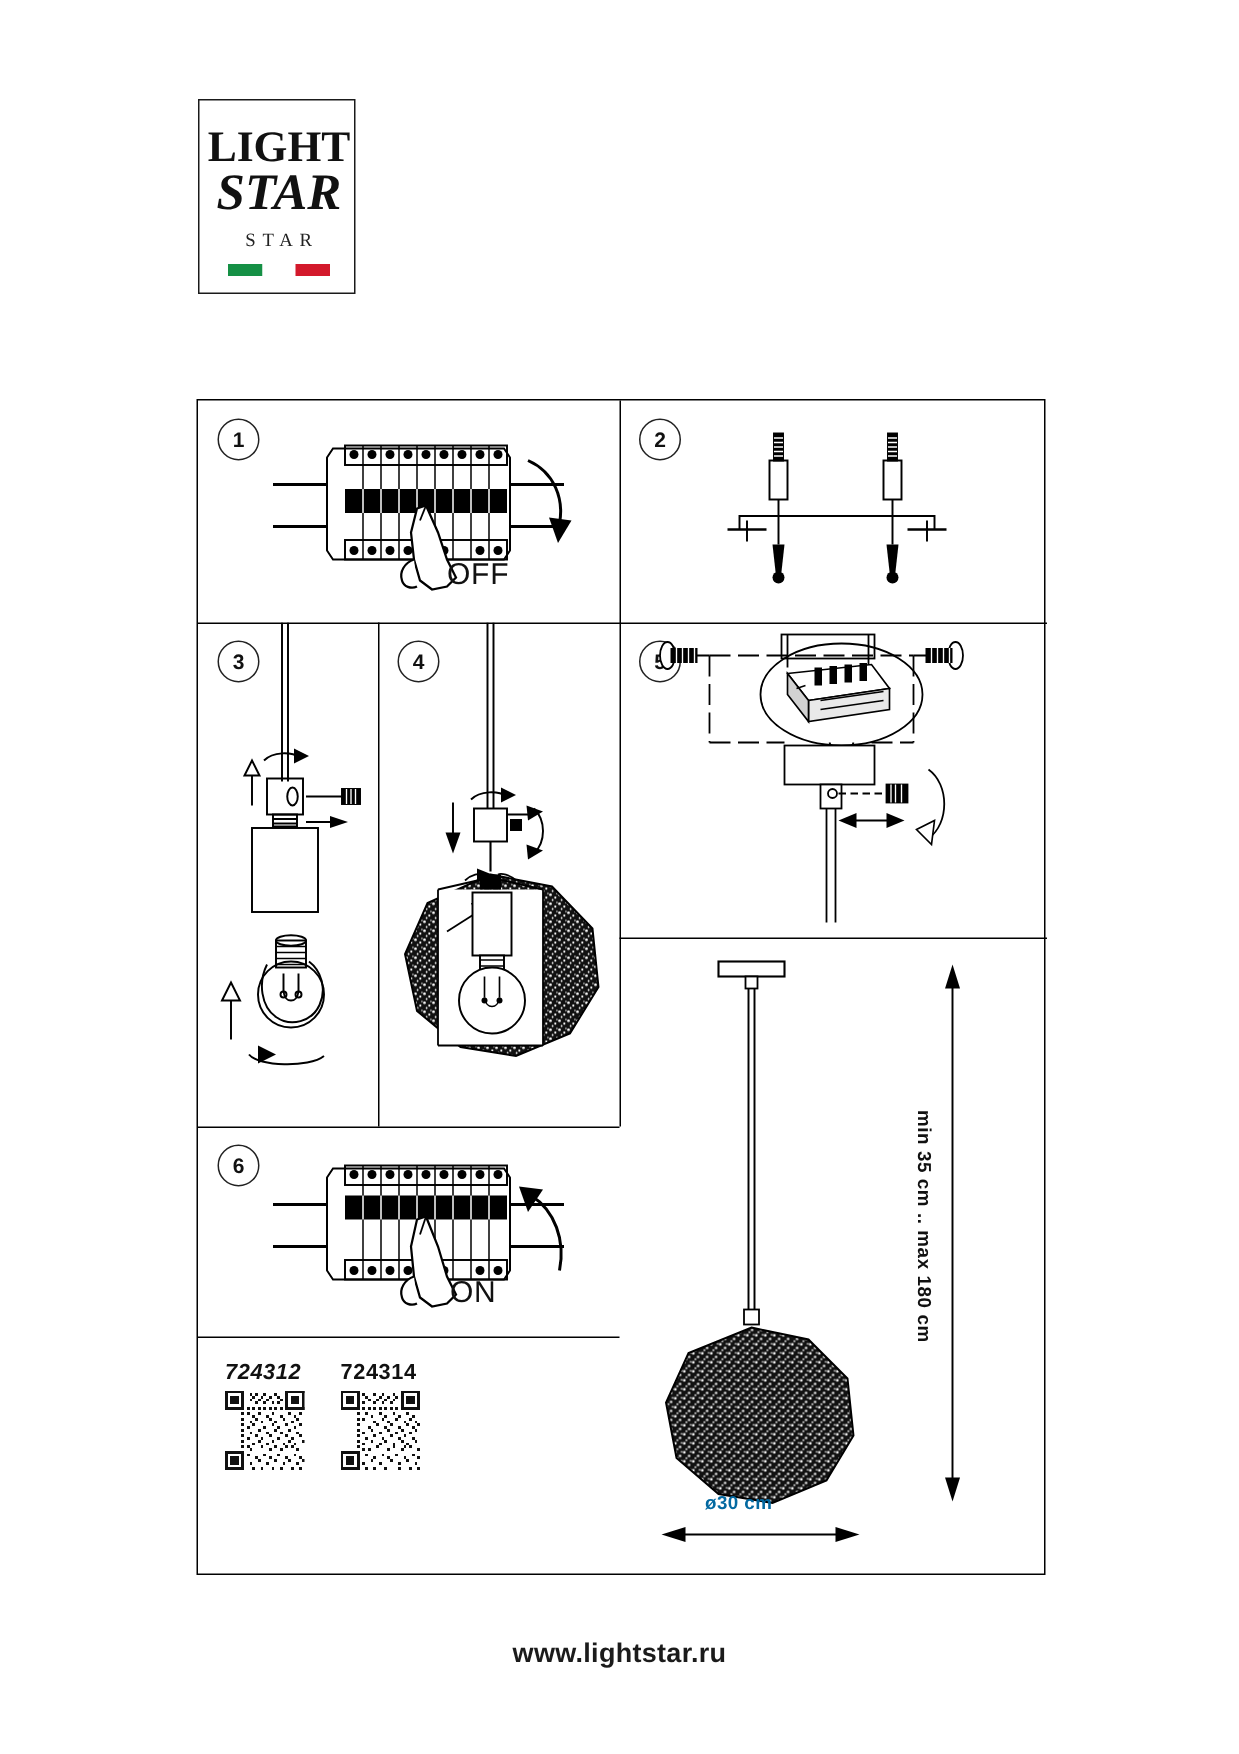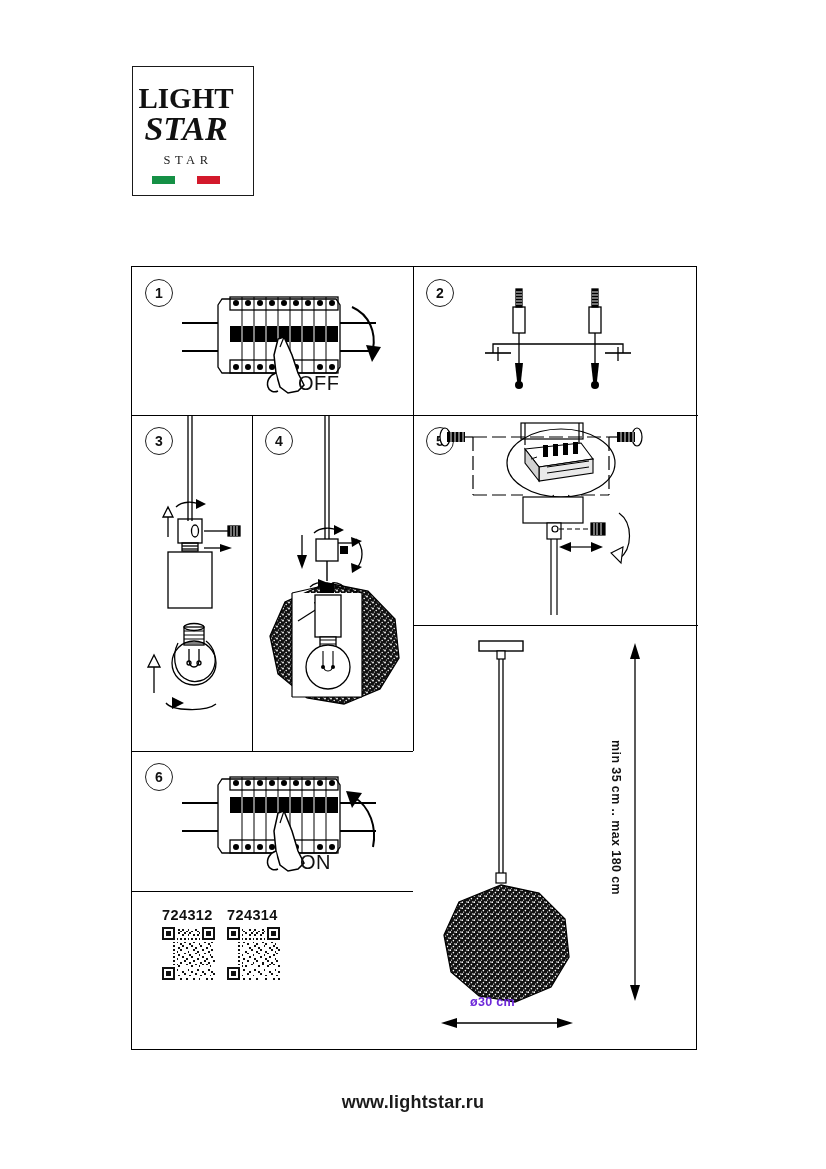--- a/index.html
+++ b/index.html
@@ -18,21 +18,21 @@
 
   
   #header {
     position: absolute;
     left: 0; top: 0;
     width: 826px; height: 250px;
   }
   #logo-box {
     position: absolute;
     left: 132px; top: 66px;
-    width: 122px; height: 130px;
+    width: 105px; height: 130px;
     border: 1.5px solid #1a1a1a;
     background: #fff;
     box-sizing: border-box;
   }
   #logo-light, #logo-star {
     position: absolute;
     left: 0; width: 106px;
     text-align: center;
     font-family: "Liberation Serif", serif;
     font-weight: bold;
@@ -148,21 +148,21 @@
     font-weight: bold;
     color: #111;
     writing-mode: vertical-rl;
     letter-spacing: 0.4px;
     white-space: nowrap;
   }
   #dim-horizontal {
     position: absolute;
     font-size: 12.5px;
     font-weight: bold;
-    color: #6d28d9;
+    color: #0369a1;
     letter-spacing: 0.3px;
     white-space: nowrap;
   }
 
   
   #footer {
     position: absolute;
     left: 0; top: 1092px;
     width: 826px;
     text-align: center;
@@ -686,21 +686,21 @@
         <path d="M193,86 C197,66 190,46 174,36"></path>
       </g>
       <polygon points="166,30 182,32 172,47" fill="#000"></polygon>
     </svg>
 
     <div class="onoff-label" style="left:168px; top:100px;">ON</div>
   </div>
 
   <div id="codes">
 
-    <div class="code-item" style="left:12px; top:0;">
+    <div class="code-item" style="left:0; top:0;font-style:italic;">
       <div class="code-num">724312</div>
       <svg class="qr" viewBox="0 0 29 29" shape-rendering="crispEdges">
         <rect width="29" height="29" fill="#fff"></rect>
         <g fill="#111">
 
           <rect x="0" y="0" width="7" height="1"></rect>
             <rect x="0" y="6" width="7" height="1"></rect>
           <rect x="0" y="0" width="1" height="7"></rect>
             <rect x="6" y="0" width="1" height="7"></rect>
           <rect x="2" y="2" width="3" height="3"></rect>

